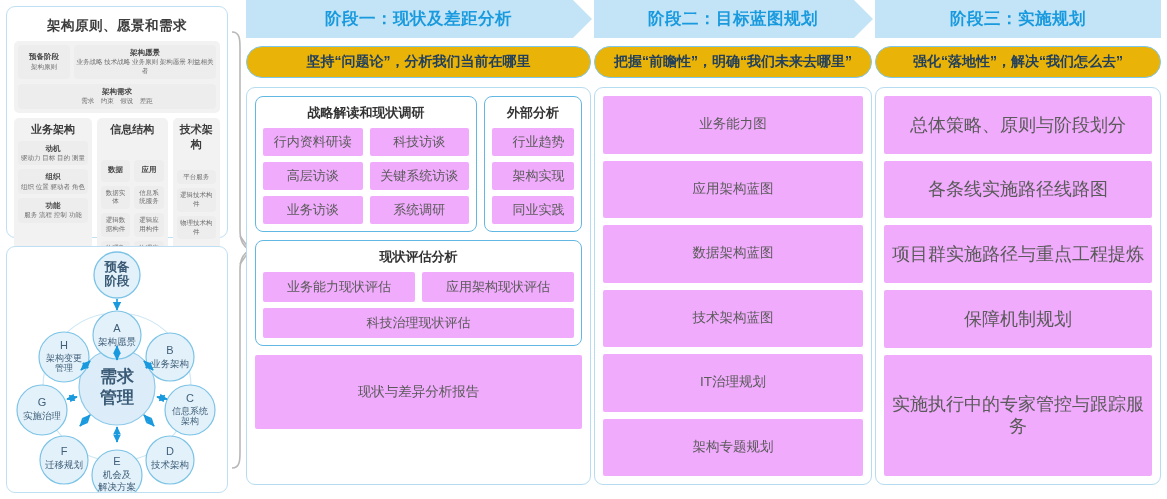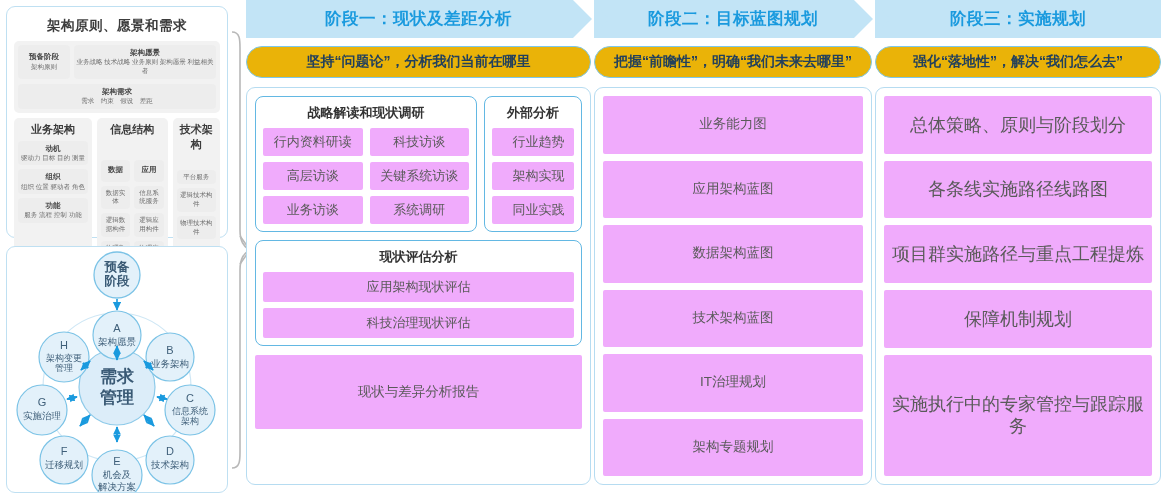--- a/index.html
+++ b/index.html
@@ -397,20 +397,21 @@
             <div class="chip">架构实现</div>
             <div class="chip">同业实践</div>
           </div>
         </div>
       </div>
 
       <div class="grp grp-c">
         <div class="grp-title">现状评估分析</div>
         <div class="grid2">
           <div class="row2">
+            <div class="chip">业务能力现状评估</div>
             <div class="chip">应用架构现状评估</div>
           </div>
           <div class="chip full">科技治理现状评估</div>
         </div>
       </div>
 
       <div class="chip report-chip">现状与差异分析报告</div>
     </div>
   </div>
 

